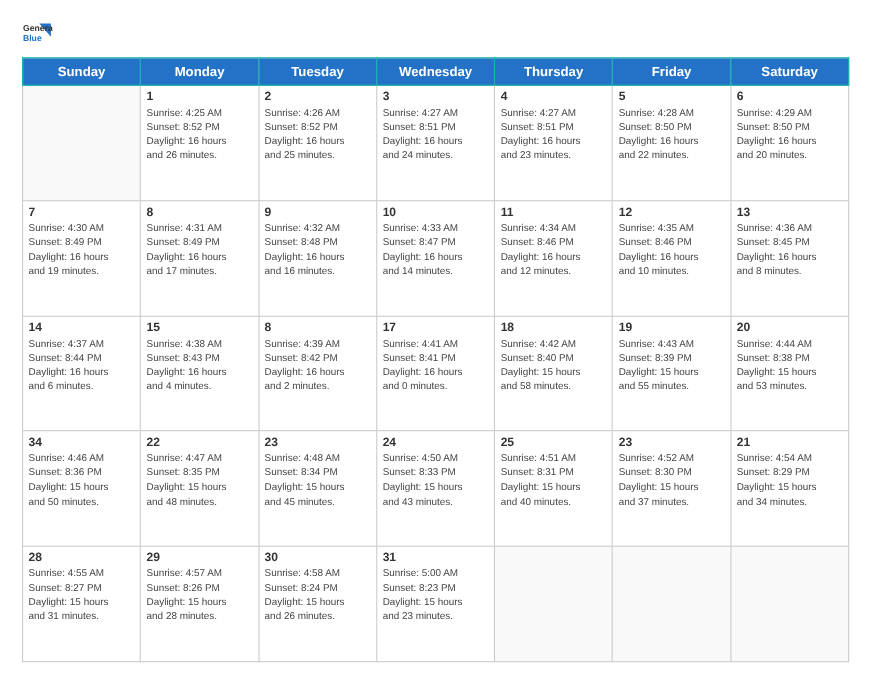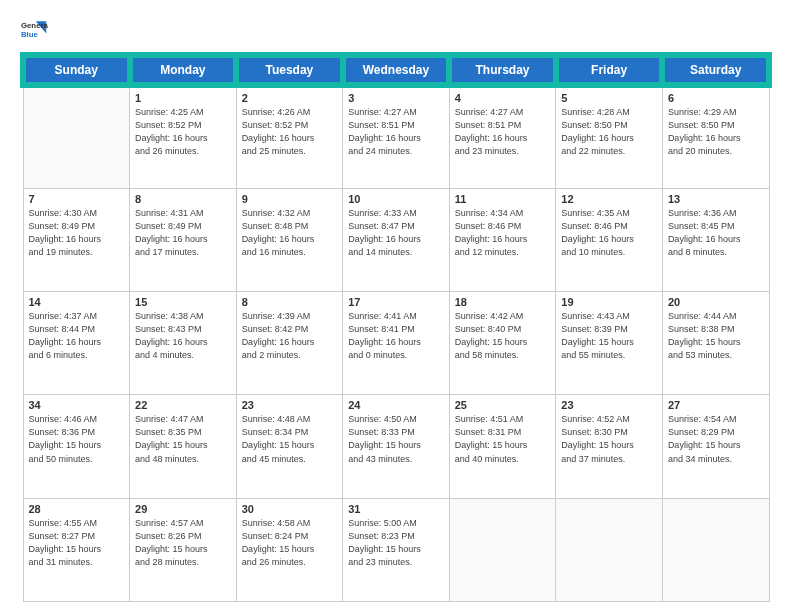--- a/index.html
+++ b/index.html
@@ -50,21 +50,21 @@
       border-collapse: collapse;
       flex: 1;
     }
     .calendar-table thead th {
       background-color: #2472c8;
       color: #fff;
       font-size: 12px;
       font-weight: bold;
       text-align: center;
       padding: 5px 4px;
-      border: 6px solid #14b8a6;
+      border: 1px solid #14b8a6;
     }
     .calendar-table tbody td {
       border: 1px solid #ccc;
       vertical-align: top;
       padding: 4px 5px;
       font-size: 9.5px;
       color: #333;
       background: #fff;
       width: calc(100% / 7);
       height: 88px;
@@ -226,21 +226,21 @@
           </td>
           <td>
             <span class="day-number">25</span>
             <div class="day-info">Sunrise: 4:51 AM<br>Sunset: 8:31 PM<br>Daylight: 15 hours<br>and 40 minutes.</div>
           </td>
           <td>
             <span class="day-number">23</span>
             <div class="day-info">Sunrise: 4:52 AM<br>Sunset: 8:30 PM<br>Daylight: 15 hours<br>and 37 minutes.</div>
           </td>
           <td>
-            <span class="day-number">27</span>
+            <span class="day-number">21</span>
             <div class="day-info">Sunrise: 4:54 AM<br>Sunset: 8:29 PM<br>Daylight: 15 hours<br>and 34 minutes.</div>
           </td>
         </tr>
         <tr class="">
           <td>
             <span class="day-number">28</span>
             <div class="day-info">Sunrise: 4:55 AM<br>Sunset: 8:27 PM<br>Daylight: 15 hours<br>and 31 minutes.</div>
           </td>
           <td>
             <span class="day-number">29</span>

